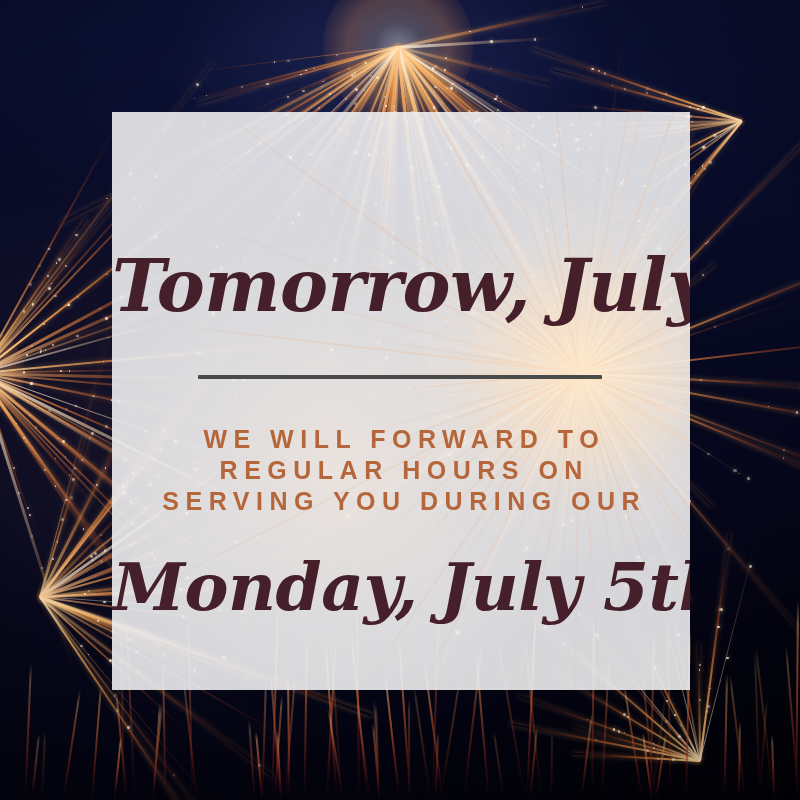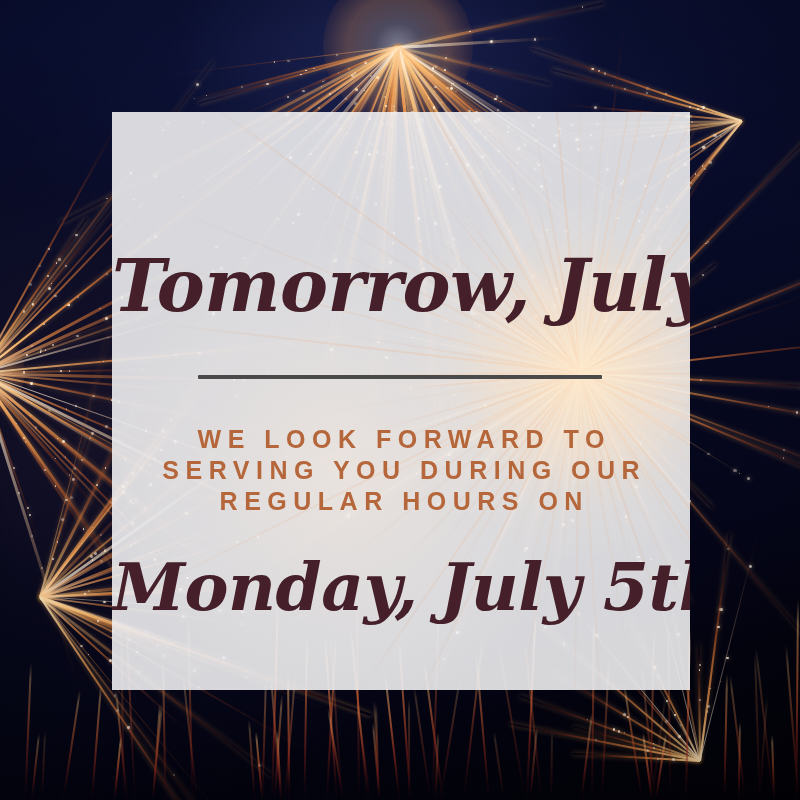--- a/index.html
+++ b/index.html
@@ -1274,23 +1274,23 @@
       </div>
 
     <div class="card-content">
 
 
       <div class="script script-1">Tomorrow, July 4th</div>
 
       <div class="rule"></div>
 
       <div class="body-block" id="body-block">
-          <div>WE LOOK FORWARD TO</div>
+          <div>WE WILL FORWARD TO</div>
+          <div>REGULAR HOURS ON</div>
           <div>SERVING YOU DURING OUR</div>
-          <div>REGULAR HOURS ON</div>
         </div>
 
       <div class="script script-2">Monday, July 5th</div>
 
     </div>
   </div>
 
 </div>
 
 </body></html>

